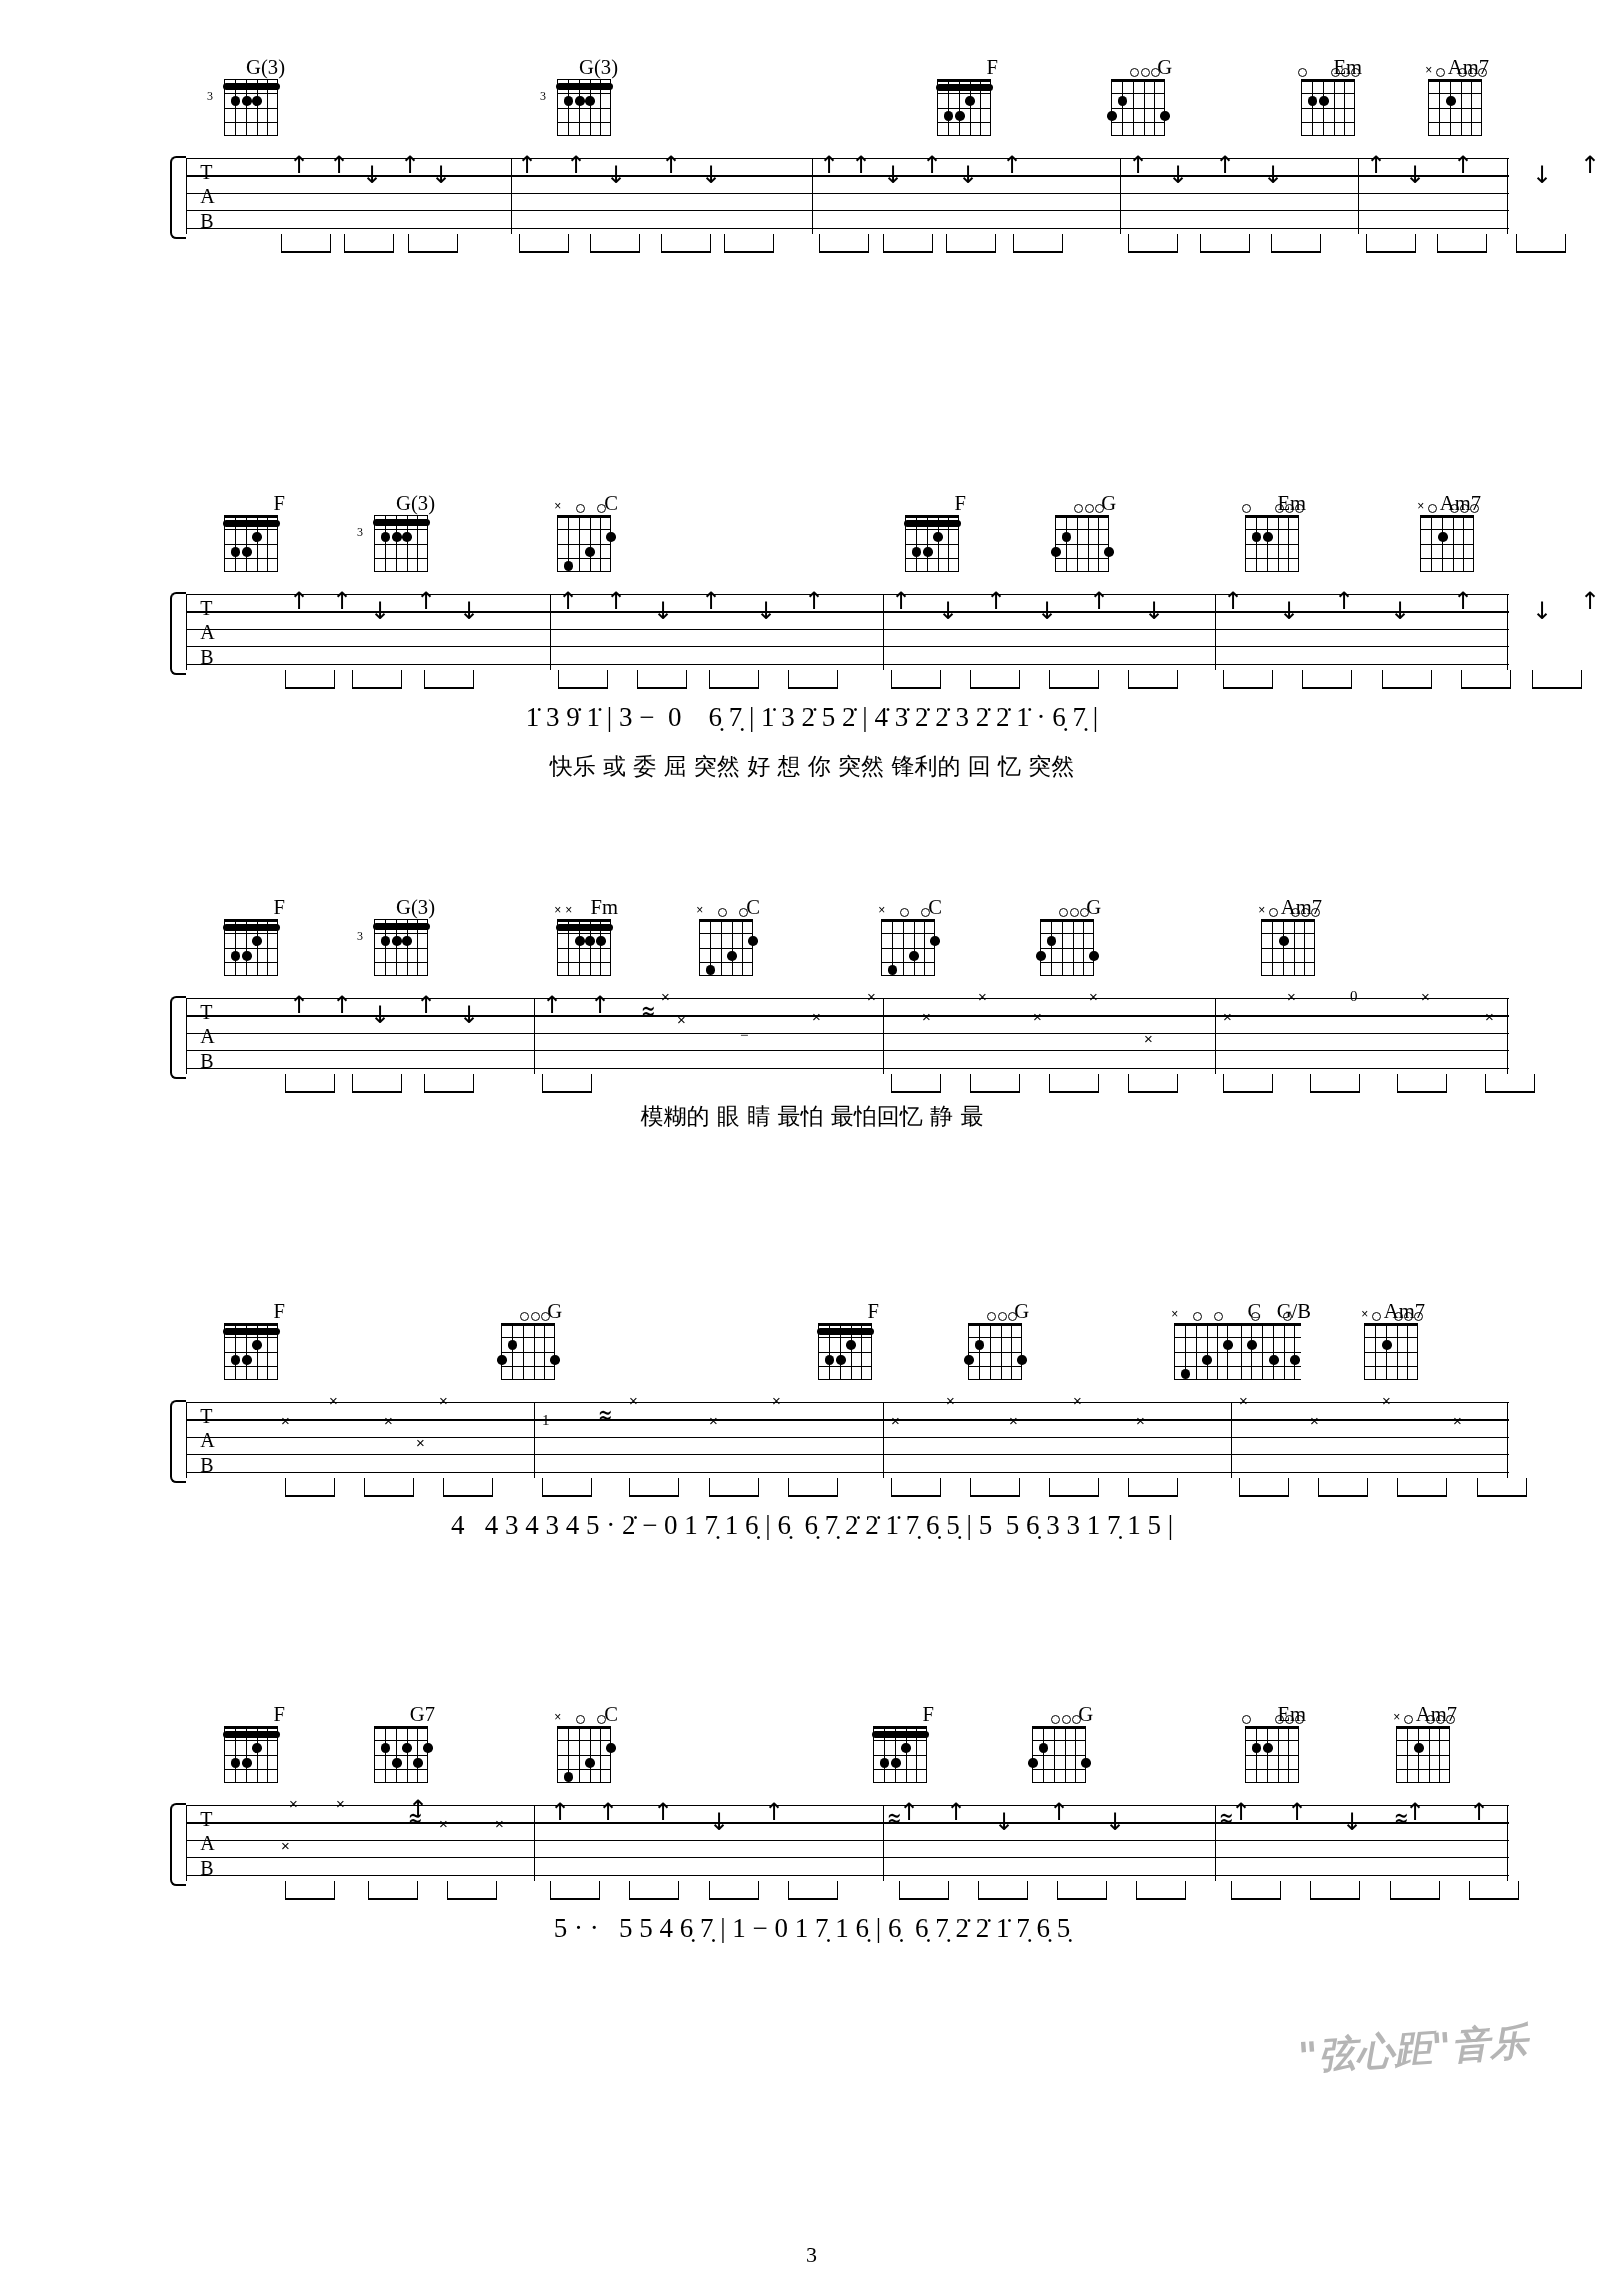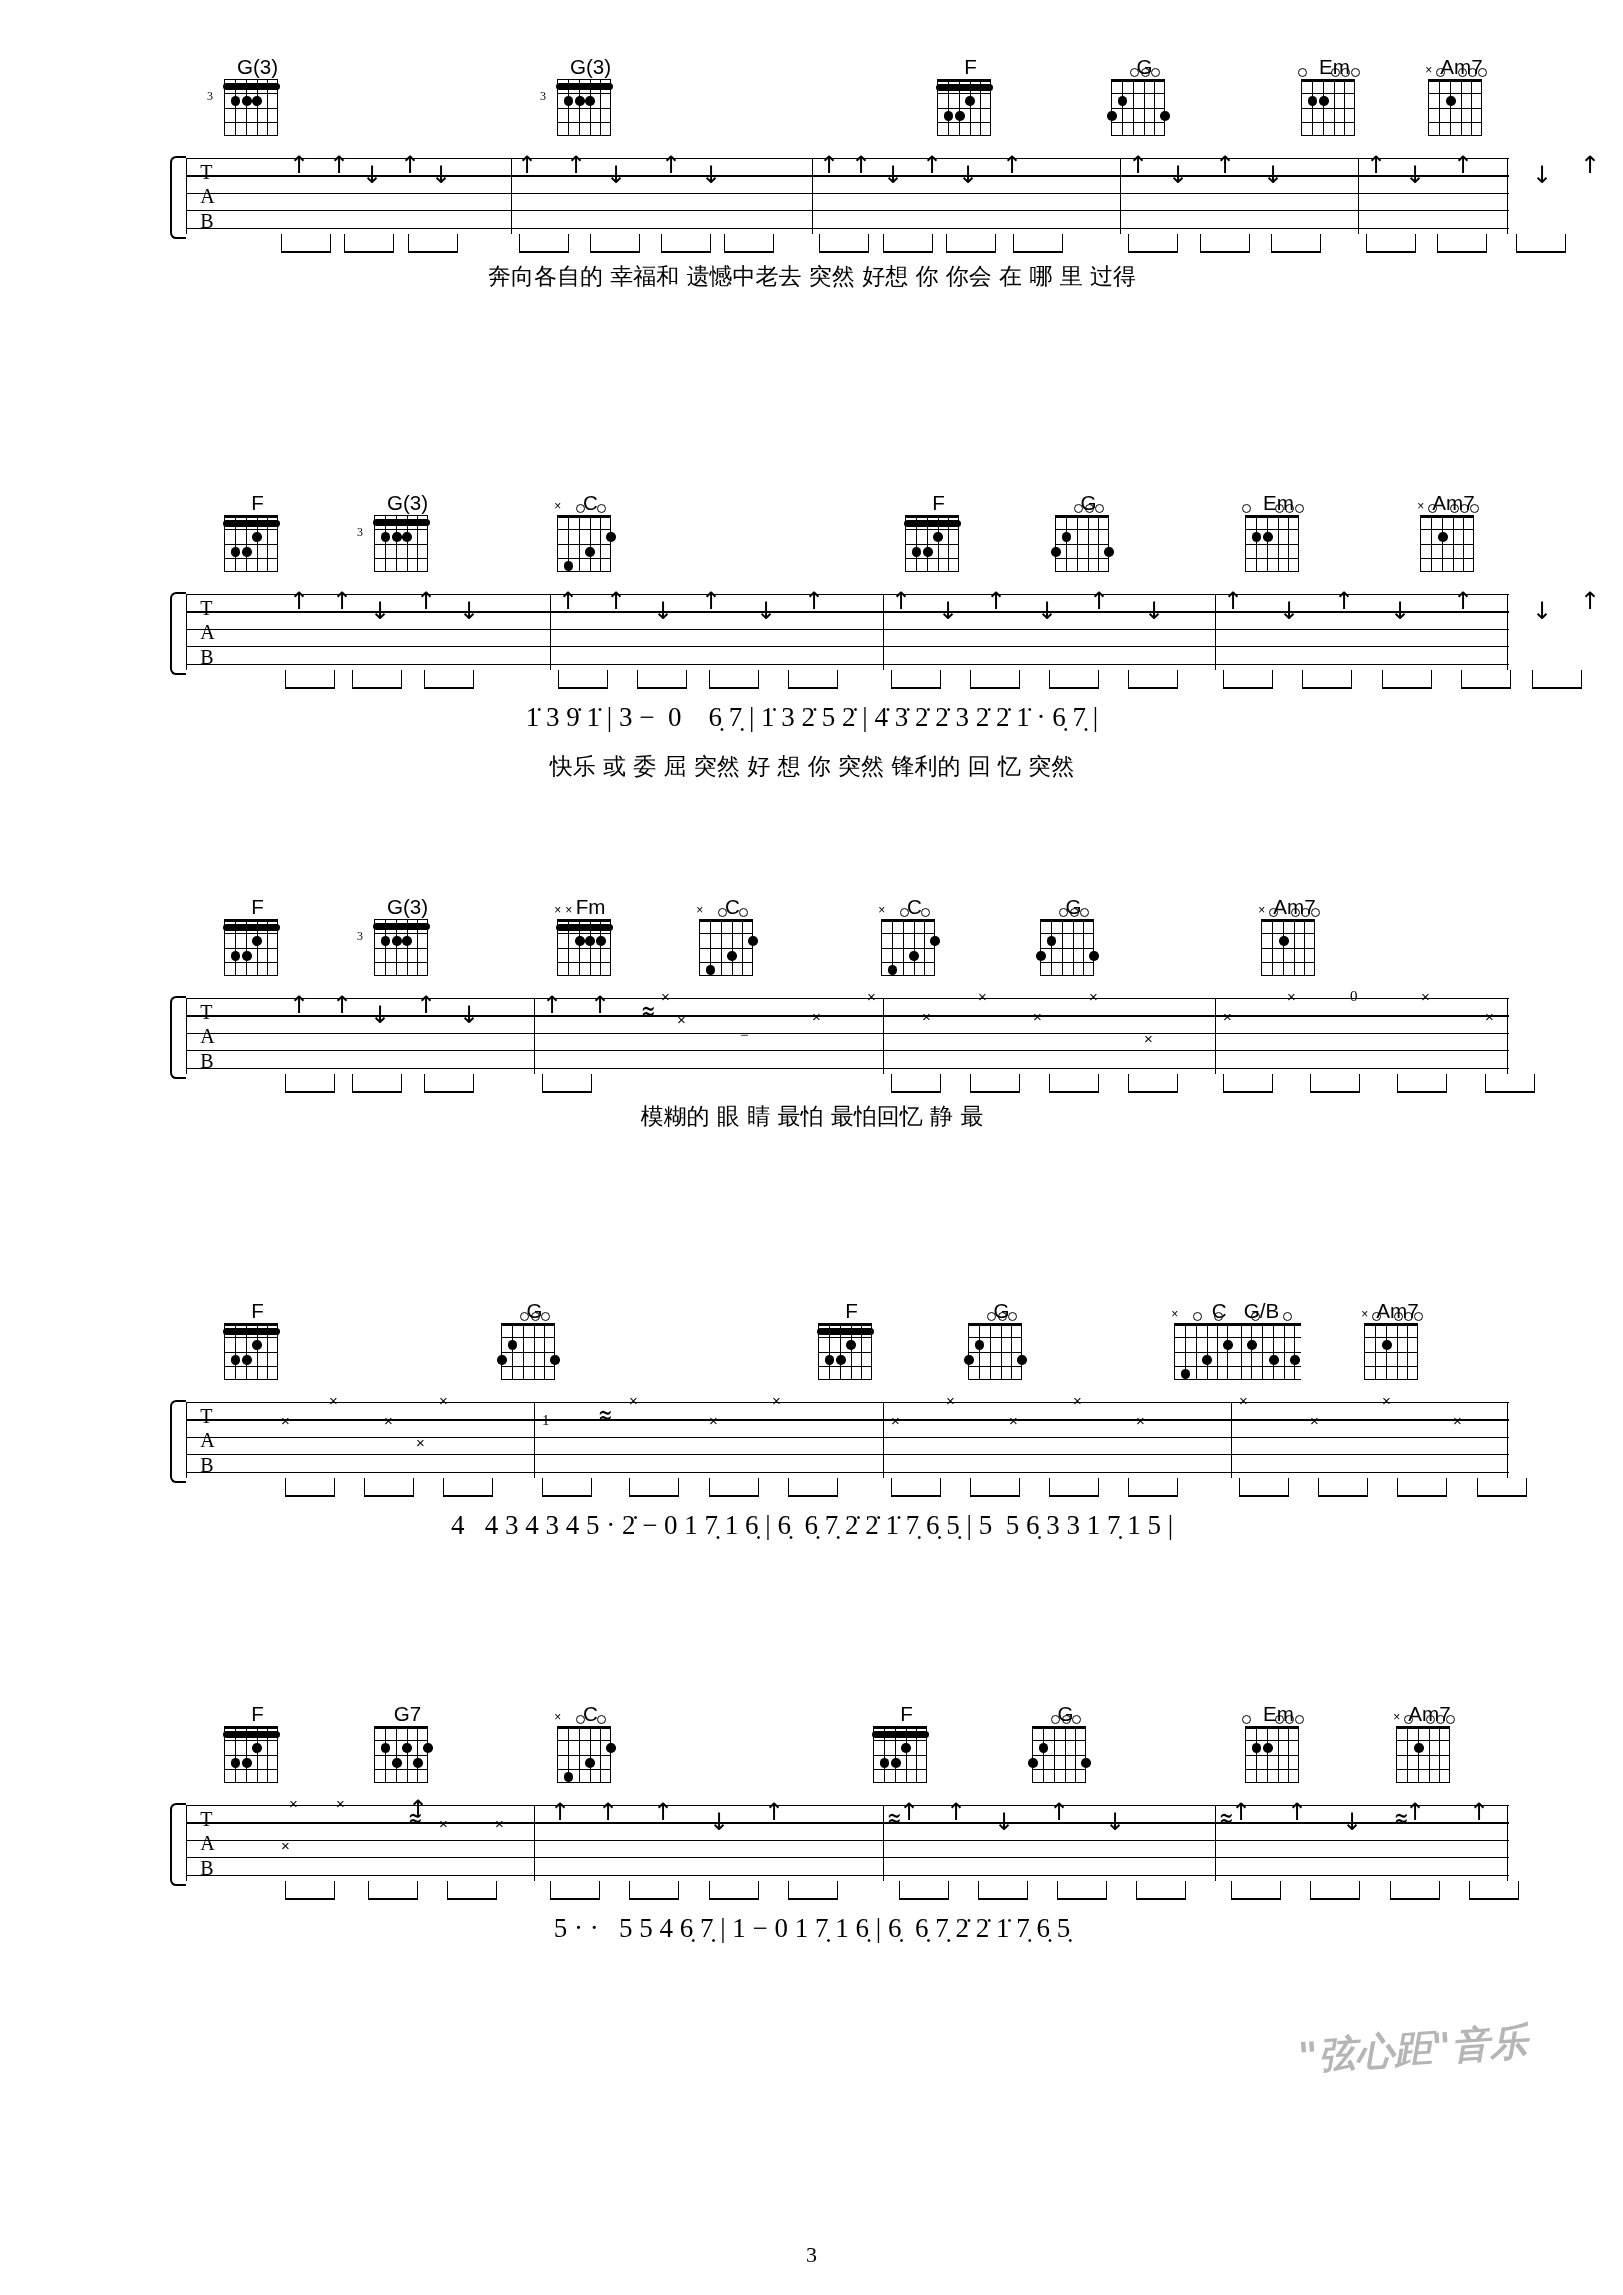--- a/index.html
+++ b/index.html
@@ -31,23 +31,23 @@
   
   .chordrow {
     position: relative;
     height: 103px;
   }
   .chord {
     position: absolute;
     top: 0;
   }
   .chord .cname {
-    font-family: Liberation Sans, sans-serif;
+    font-family: Liberation Serif, serif;
     font-size: 20.6px;
-    text-align: center;
+    text-align: right;
     height: 24px;
     line-height: 24px;
     white-space: nowrap;
     margin-left: 12px;
   }
   .grid {
     position: relative;
     width: 67px;
     height: 63px;
   }
@@ -454,23 +454,20 @@
         <div class="beamgrp" style="left:827px;top:76px;height:17.4px;width:48px;"></div>
         <div class="beamgrp" style="left:942px;top:76px;height:17.4px;width:48px;"></div>
         <div class="beamgrp" style="left:1014px;top:76px;height:17.4px;width:48px;"></div>
         <div class="beamgrp" style="left:1085px;top:76px;height:17.4px;width:48px;"></div>
         <div class="beamgrp" style="left:1180px;top:76px;height:17.4px;width:48px;"></div>
         <div class="beamgrp" style="left:1251px;top:76px;height:17.4px;width:48px;"></div>
         <div class="beamgrp" style="left:1330px;top:76px;height:17.4px;width:48px;"></div>
       </div>
     </div>
 
-    <div class="lyricrow">
-      <div class="lyrics">奔向各自的 幸福和 遗憾中老去 突然 好想 你 你会 在 哪 里 过得</div>
-    </div>
   </div>
 
   <div class="system" style="position:absolute;left:115px;top:491px;">
     <div class="chordrow">
       <div class="chord" style="left:103px;">
         <div class="cname">F</div>
         <div class="grid">
           <div class="nut"></div>
           <div class="hline" style="top:14.3px;"></div>
             <div class="hline" style="top:28.5px;"></div>

